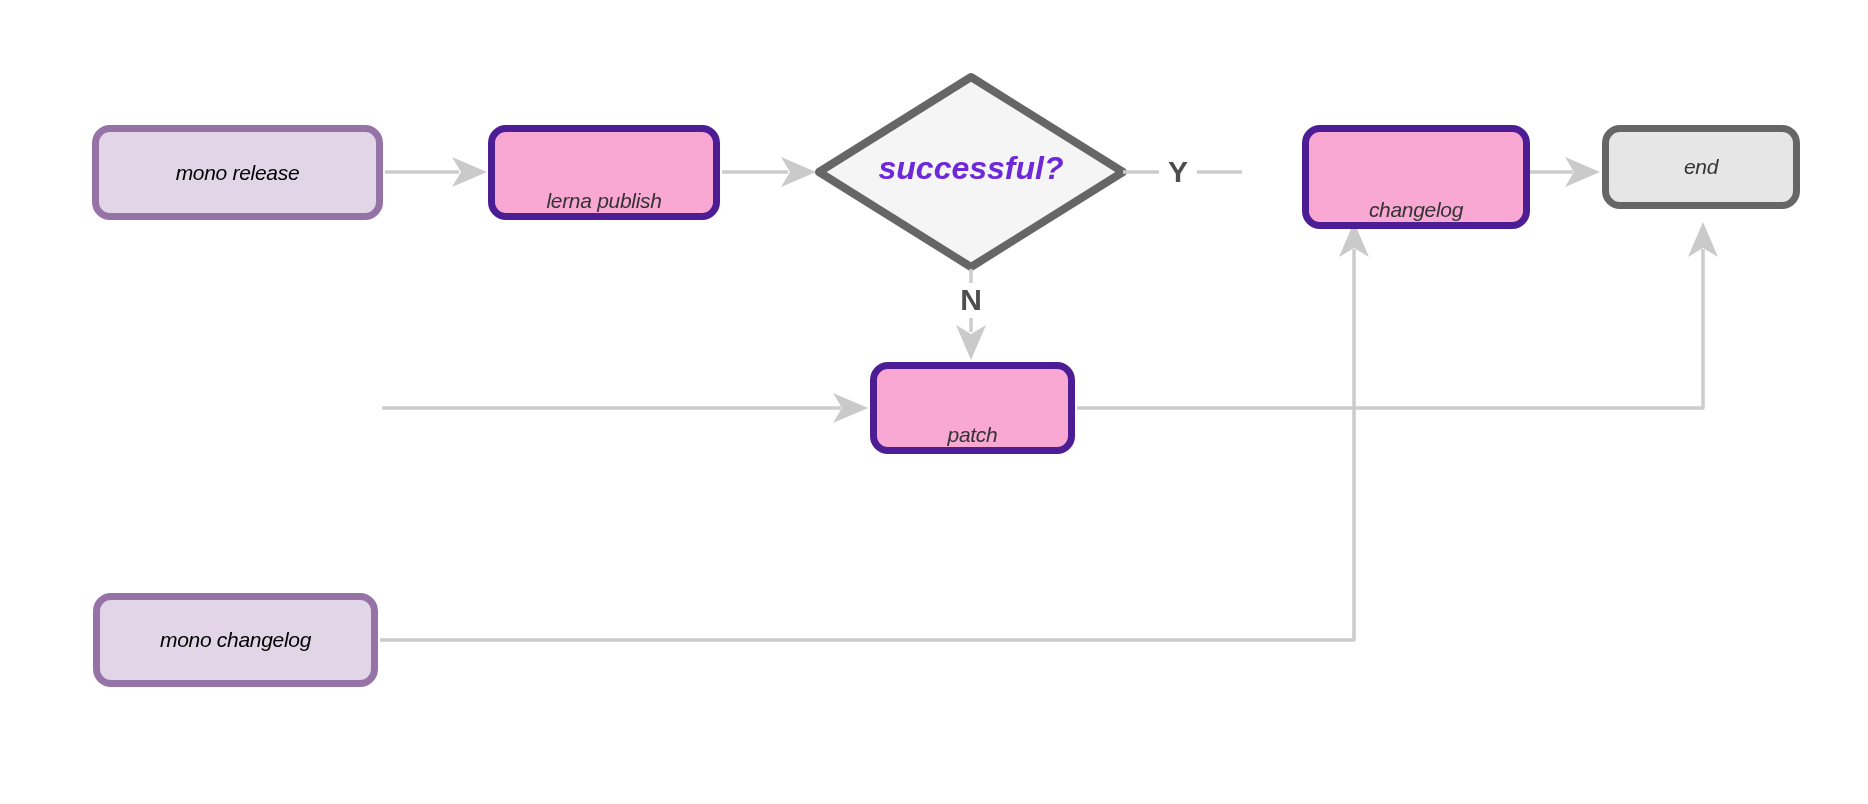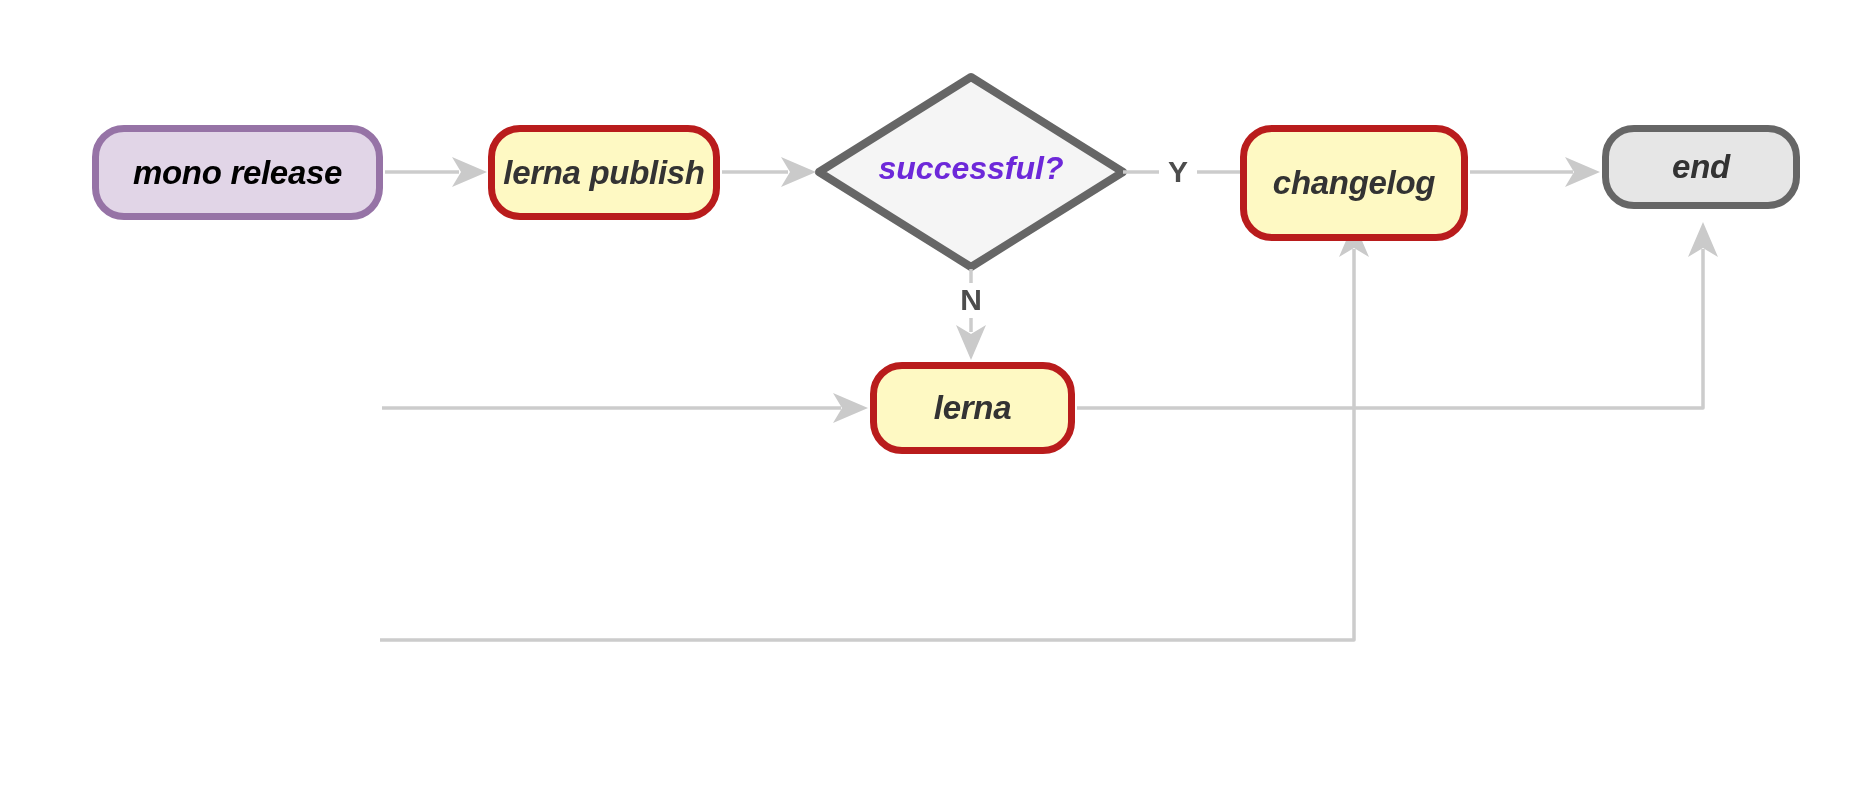--- a/index.html
+++ b/index.html
@@ -19,45 +19,46 @@
     position: absolute;
     left: 0;
     top: 0;
   }
   .node {
     position: absolute;
     box-sizing: border-box;
     display: flex;
     align-items: center;
     justify-content: center;
-    border-radius: 32px;
+    border-radius: 18px;
     font-style: italic;
-    font-weight: bold;
-    font-size: 33px;
+    font-weight: normal;
+    font-size: 21px;
     letter-spacing: -0.3px;
     white-space: nowrap;
   }
   .node.purple {
     background: #e1d5e7;
     border: 7px solid #9673a6;
     color: #000000;
   }
   .node.gray {
-    background: #fef9c3;
-    border: 7px solid #b91c1c;
+    background: #f9a8d4;
+    border: 7px solid #4c1d95;
     color: #333333;
+    align-items: flex-end;
   }
   .node.gray-dark {
     background: #e6e6e6;
     border: 7px solid #666666;
     color: #333333;
   }
   #node-mono-release   { left: 92px;  top: 125px; width: 291px; height: 95px; }
   #node-lerna-publish  { left: 488px; top: 125px; width: 232px; height: 95px; }
-  #node-changelog      { left: 1240px; top: 125px; width: 228px; height: 116px; }
+  #node-changelog      { left: 1302px; top: 125px; width: 228px; height: 104px; }
   #node-end            { left: 1602px; top: 125px; width: 198px; height: 84px; }
   #node-patch          { left: 870px; top: 362px; width: 205px; height: 92px; }
   #node-mono-patch     { left: 93px;  top: 363px; width: 287px; height: 90px; }
   #node-mono-changelog { left: 93px;  top: 593px; width: 285px; height: 94px; }
 
   .diamond-label {
     position: absolute;
     left: 819px;
     top: 150px;
     width: 304px;
@@ -126,21 +127,24 @@
 
   <div class="node gray" id="node-changelog">
     <span>changelog</span>
   </div>
 
   <div class="node gray-dark" id="node-end">
     <span>end</span>
   </div>
 
   <div class="node gray" id="node-patch">
-    <span>lerna</span>
+    <span>patch</span>
   </div>
 
 
+  <div class="node purple" id="node-mono-changelog">
+    <span>mono changelog</span>
+  </div>
 
   <div class="edge-label" id="edge-label-yes">Y</div>
   <div class="edge-label" id="edge-label-no">N</div>
 
 </div>
 
 </body></html>

